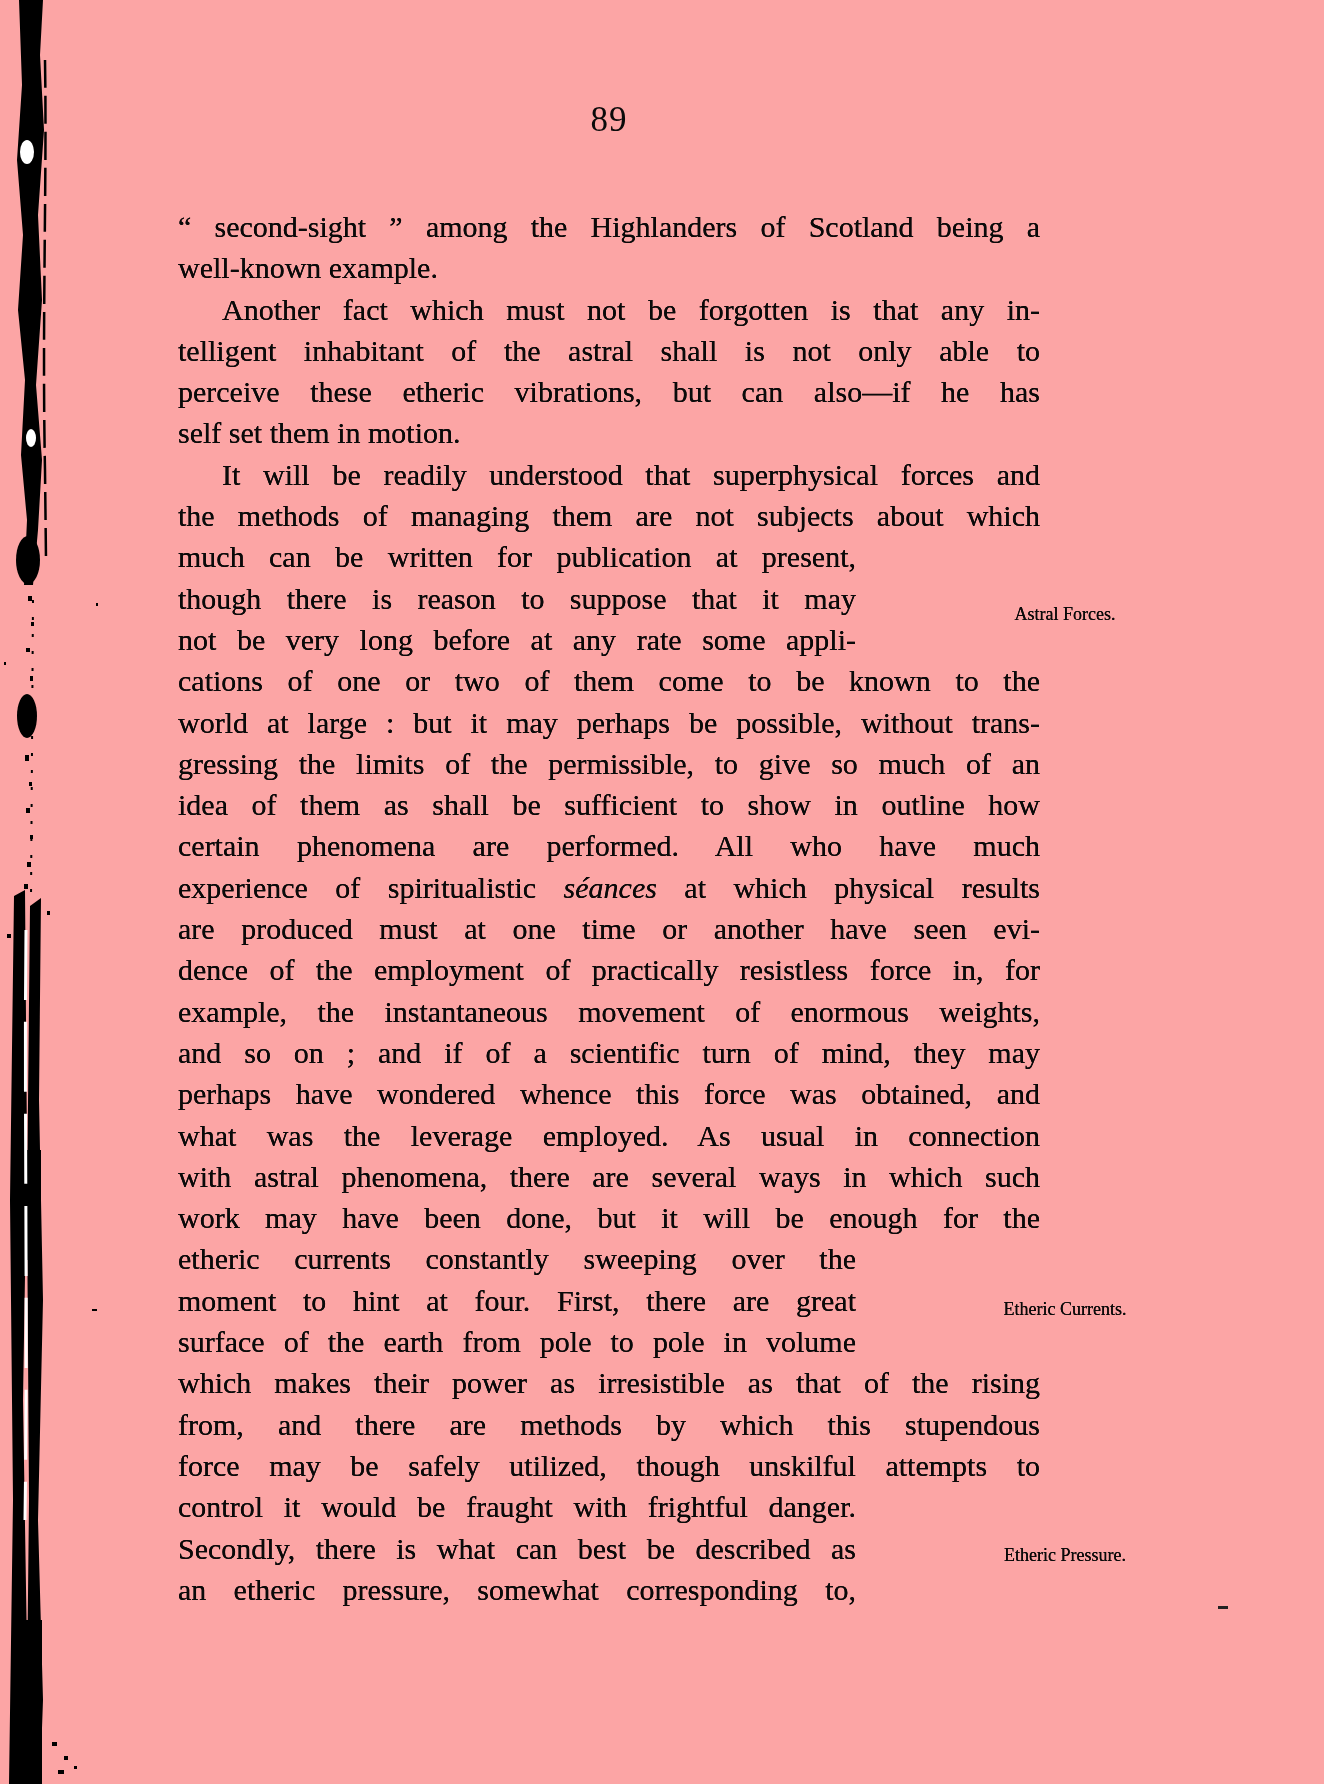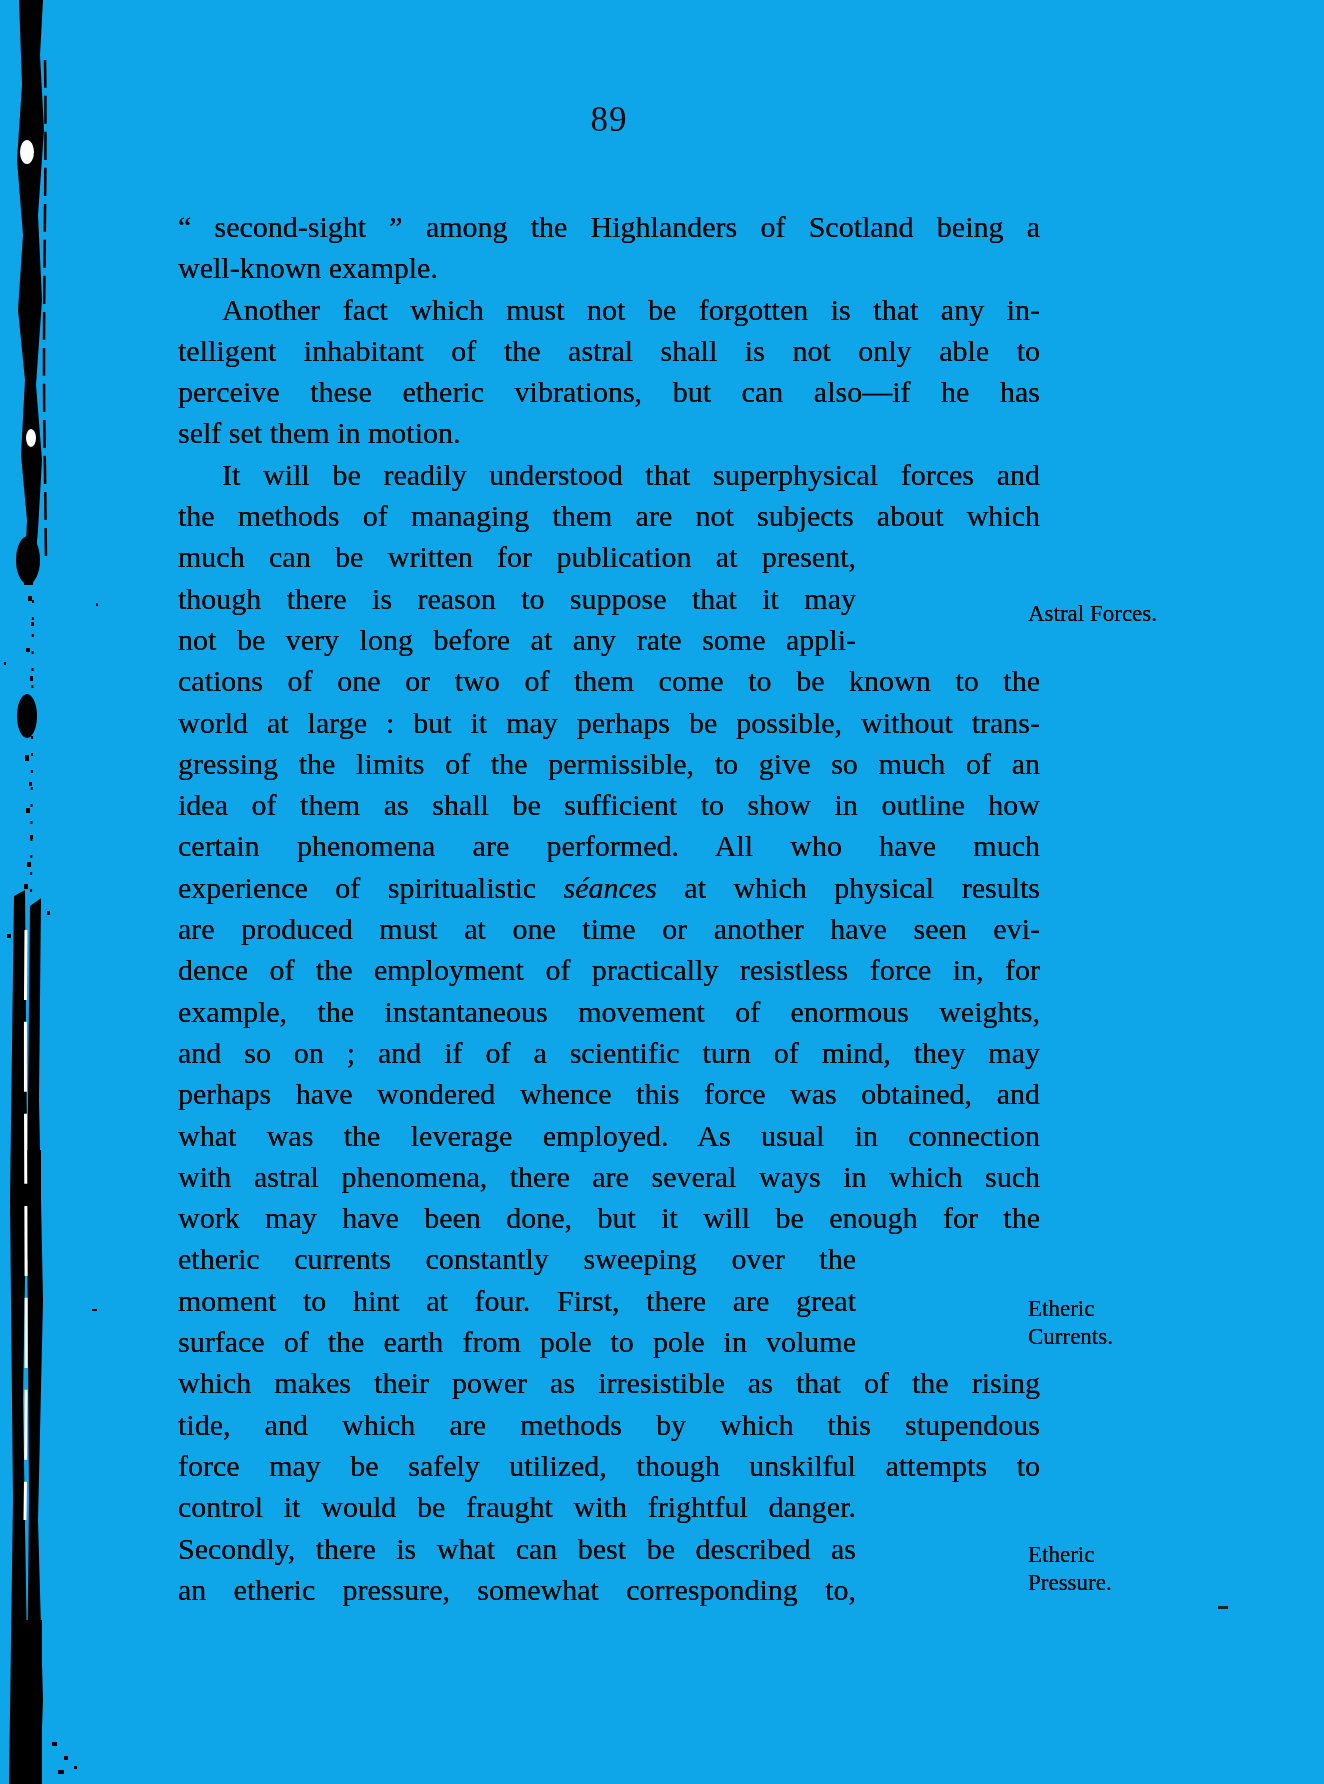--- a/index.html
+++ b/index.html
@@ -4,21 +4,21 @@
 <style>
   html, body {
     margin: 0;
     padding: 0;
     background: #ffffff;
   }
   #page {
     position: relative;
     width: 1324px;
     height: 1784px;
-    background: #0ea5e9;
+    background: #fca5a5;
     overflow: hidden;
     font-family: "Liberation Serif", serif;
     color: #0a0a0a;
     text-decoration: underline;
   }
   
   #binding {
     position: absolute;
     left: 0; top: 0;
     width: 130px; height: 1784px;
@@ -44,23 +44,24 @@
     overflow: visible;
     text-shadow: 0 0 0.6px #000;
   }
   .line.full   { width: 862px; }
   .line.narrow { width: 678px; }
   .line.just   { text-align: justify; text-align-last: justify; }
   .line.indent { text-indent: 44px; }
   
   .sidenote {
     position: absolute;
-    left: 1028px;
+    left: 1000px;
     width: 130px;
-    font-size: 23px;
+    text-align: center;
+    font-size: 18px;
     line-height: 28px;
     text-shadow: 0 0 0.5px #000;
   }
   #note-astral   { top: 600px; }
   #note-currents { top: 1295px; }
   #note-pressure { top: 1541px; }
   
   #speck-right {
     position: absolute;
     left: 1218px; top: 1606px;
@@ -137,21 +138,21 @@
       <div class="line full just">example, the instantaneous movement of enormous weights,</div>
       <div class="line full just">and so on ; and if of a scientific turn of mind, they may</div>
       <div class="line full just">perhaps have wondered whence this force was obtained, and</div>
       <div class="line full just">what was the leverage employed.  As usual in connection</div>
       <div class="line full just">with astral phenomena, there are several ways in which such</div>
       <div class="line full just">work may have been done, but it will be enough for the</div>
       <div class="line narrow just">etheric currents constantly sweeping over the</div>
       <div class="line narrow just">moment to hint at four.  First, there are great</div>
       <div class="line narrow just">surface of the earth from pole to pole in volume</div>
       <div class="line full just">which makes their power as irresistible as that of the rising</div>
-      <div class="line full just">tide, and which are methods by which this stupendous</div>
+      <div class="line full just">from, and there are methods by which this stupendous</div>
       <div class="line full just">force may be safely utilized, though unskilful attempts to</div>
       <div class="line narrow just">control it would be fraught with frightful danger.</div>
       <div class="line narrow just">Secondly, there is what can best be described as</div>
       <div class="line narrow just">an etheric pressure, somewhat corresponding to,</div>
     </div>
 
   <div class="sidenote" id="note-astral">Astral Forces.</div>
   <div class="sidenote" id="note-currents">Etheric Currents.</div>
   <div class="sidenote" id="note-pressure">Etheric Pressure.</div>
 

